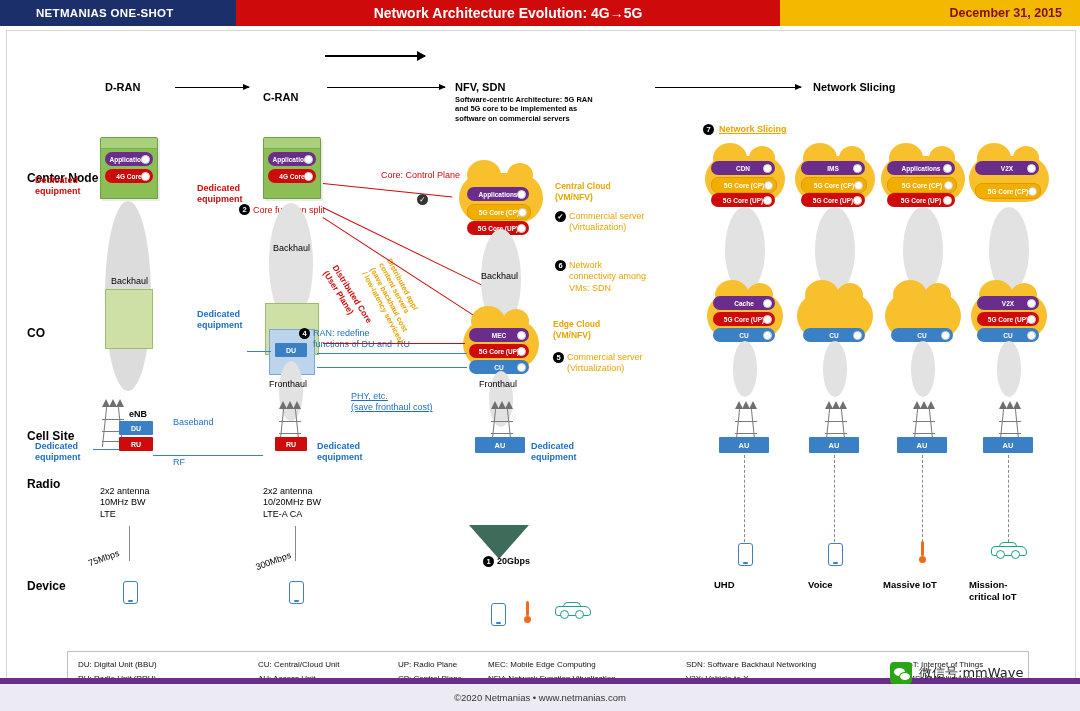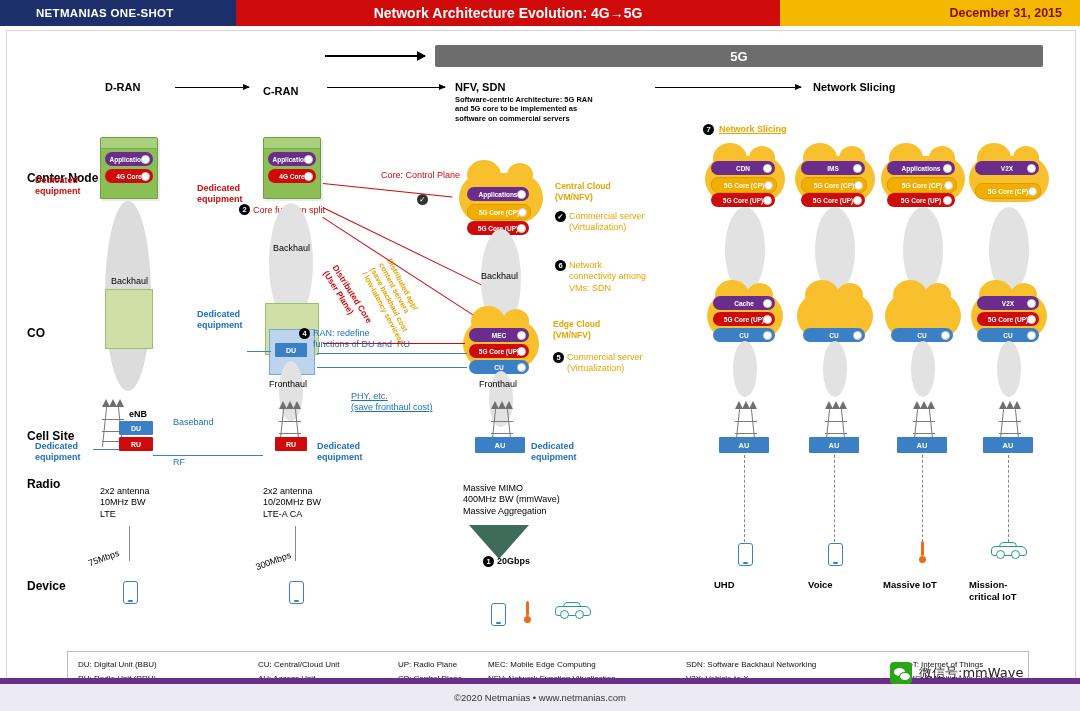--- a/index.html
+++ b/index.html
@@ -115,26 +115,25 @@
 <div id="root">
 
   <div class="topbar">
     <div class="tb-seg tb-blue">NETMANIAS ONE-SHOT</div>
     <div class="tb-seg tb-red">Network Architecture Evolution: 4G→5G</div>
     <div class="tb-seg tb-gold">December  31, 2015</div>
   </div>
 
   <div class="canvas">
 
-    <div class="gray-hd" style="left:428px;top:14px;width:608px;">5G</div>
     <div class="arrow-thick" style="left:318px;top:24px;width:100px;"></div>
 
     <div class="sec-lbl" style="left:98px;top:50px;text-align:right;">D-RAN</div>
     <div class="arrow" style="left:168px;top:56px;width:74px;"></div>
-    <div class="sec-lbl" style="left:256px;top:54px;">C-RAN</div>
+    <div class="sec-lbl" style="left:256px;top:60px;">C-RAN</div>
     <div class="arrow" style="left:320px;top:56px;width:118px;"></div>
     <div class="sec-lbl" style="left:448px;top:50px;">NFV, SDN</div>
     <div class="txt bold" style="left:448px;top:64px;font-size:7.5px;">Software-centric Architecture: 5G RAN
 and 5G core to be implemented as
 software on commercial servers</div>
     <div class="arrow" style="left:648px;top:56px;width:146px;"></div>
     <div class="sec-lbl" style="left:806px;top:50px;">Network Slicing</div>
 
     <div class="rowlbl" style="left:20px;top:140px;">Center Node</div>
     <div class="rowlbl" style="left:20px;top:295px;">CO</div>
@@ -288,23 +287,20 @@
       <div class="leg" style="left:4px;transform:rotate(6deg);"></div>
       <div class="leg" style="left:20px;transform:rotate(-6deg);"></div>
       <div class="cross" style="top:18px;"></div>
         <div class="cross" style="top:30px;"></div>
         <div class="cross" style="top:40px;"></div>
     </div>
     <div class="au" style="left:468px;top:406px;width:50px;height:16px;">AU</div>
     <div class="txt blue bold" style="left:524px;top:410px;">Dedicated
 equipment</div>
 
-    <div class="txt" style="left:456px;top:452px;">Massive MIMO
-400MHz BW (mmWave)
-Massive Aggregation</div>
     <div class="mimo" style="left:462px;top:494px;"></div>
     <div class="badge" style="left:476px;top:525px;">1</div>
     <div class="txt bold" style="left:490px;top:525px;">20Gbps</div>
     <div class="phone" style="left:484px;top:572px;"></div>
     <div class="therm" style="left:516px;top:570px;">
         <div class="stem"></div>
         <div class="bulb"></div>
       </div>
     <div class="car" style="left:548px;top:572px;">
         <div class="roof"></div>

